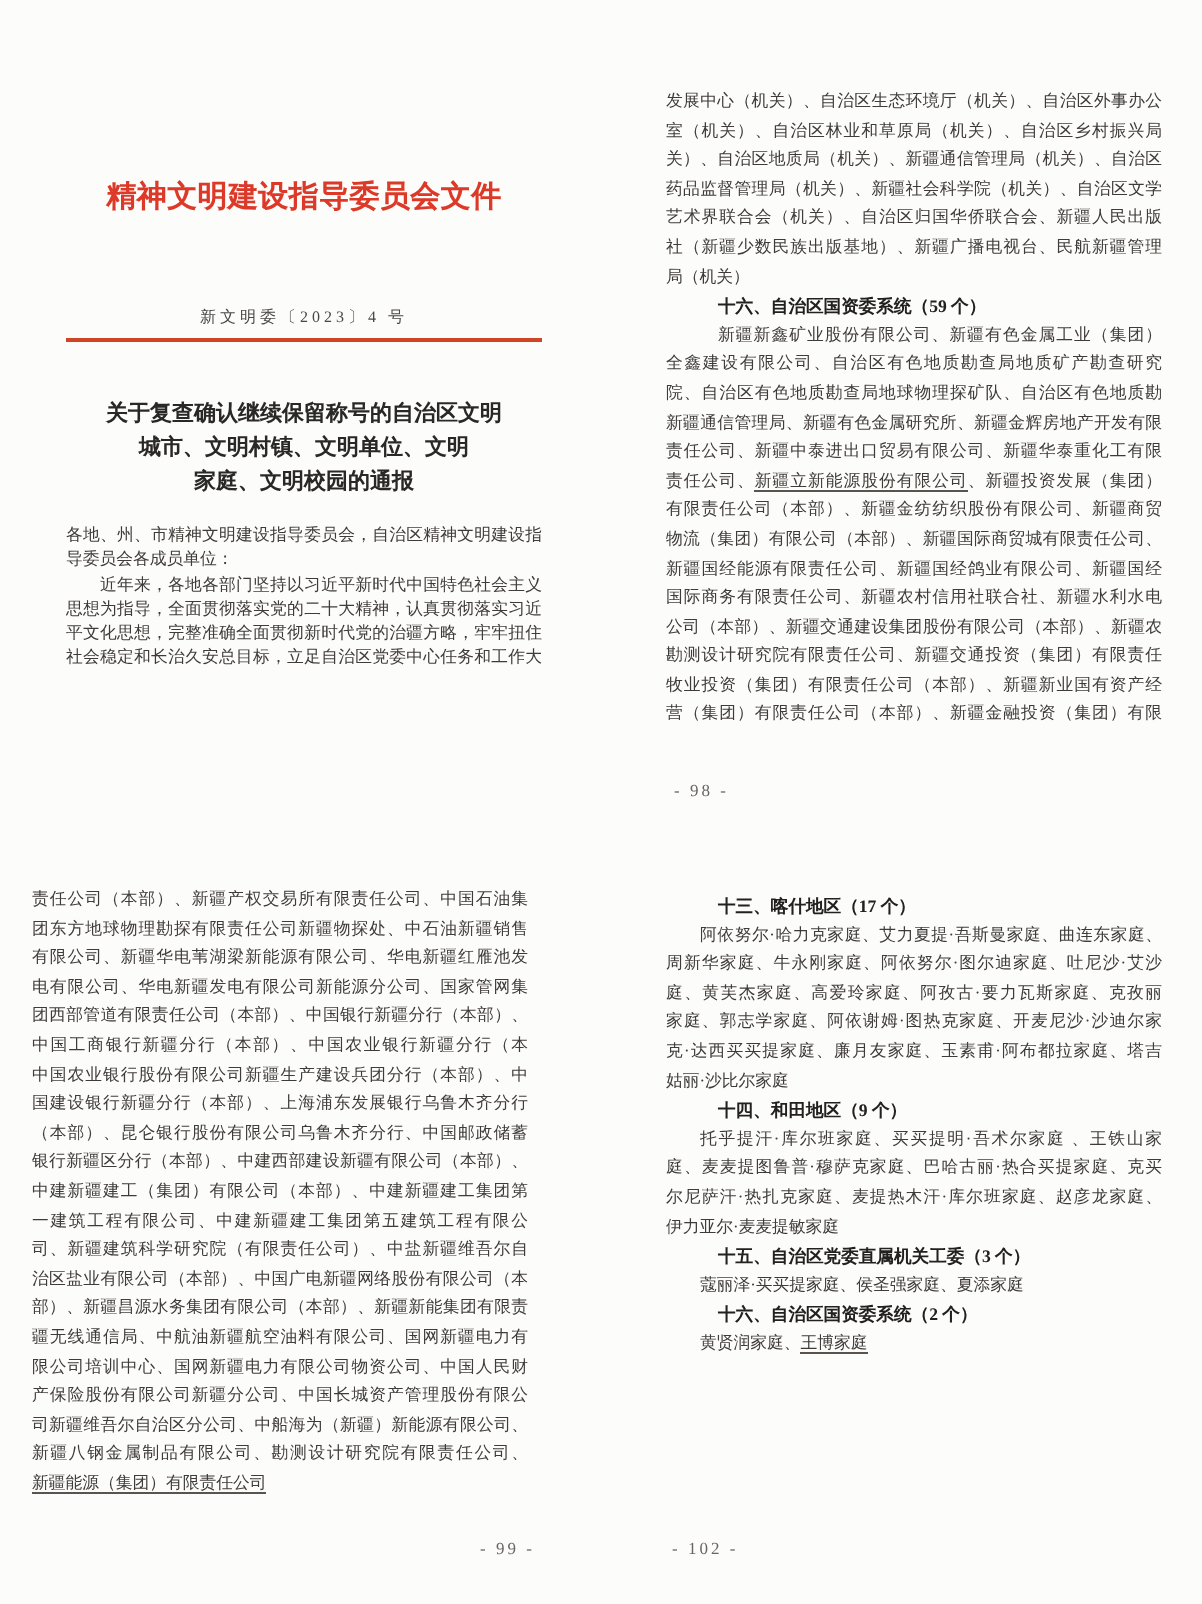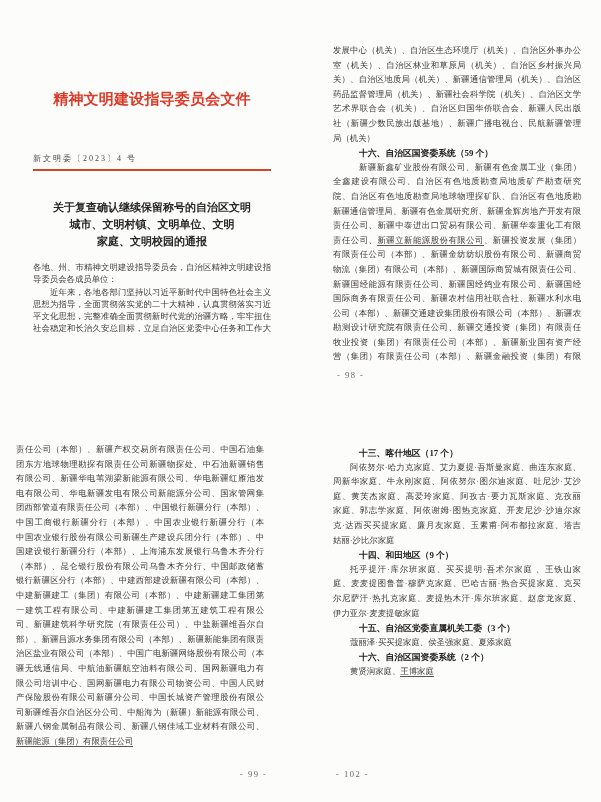--- a/index.html
+++ b/index.html
@@ -5,21 +5,21 @@
   html,body{margin:0;padding:0;background:#fcfcfa;}
   .canvas{position:relative;width:601px;height:802px;background:#fcfcfa;overflow:hidden;
           font-family:"Liberation Serif","DejaVu Serif",serif;color:#3f3b38;}
   .page{position:absolute;}
 
   
   .cover{left:33px;top:84px;width:238px;}
   .org-title{text-align:center;font-weight:700;color:#dc3928;}
   .org-1{margin-top:6px;font-size:18px;line-height:22px;letter-spacing:2px;}
   .org-2{margin-top:5px;font-size:15px;line-height:21px;letter-spacing:0.2px;}
-  .doc-number{margin-top:44px;font-size:8px;line-height:9px;
+  .doc-number{margin-top:44px;text-align:center;font-size:8px;line-height:9px;
               letter-spacing:2px;color:#4a4744;font-family:Liberation Serif, serif;}
   .red-rule{margin-top:6px;height:2px;background:#cf4526;}
   .subject{margin:28px 0 0;text-align:center;font-weight:700;color:#2a2826;
            font-size:11px;line-height:17px;}
   .cover-body{margin-top:12px;}
   .tline{font-size:8.4px;line-height:12.3px;height:12.3px;overflow:hidden;
          text-align:justify;text-align-last:justify;font-family:Liberation Mono, monospace;}
   .tline.short{text-align-last:left;}
   .tline.ind{text-indent:17px;}
 
@@ -30,21 +30,21 @@
   .line{font-size:8.4px;line-height:14.6px;height:14.6px;overflow:hidden;
         text-align:justify;text-align-last:justify;}
   .line.short{text-align-last:left;}
   .line.ind{text-indent:17px;}
   .line.ind-p{text-indent:26px;}
   .heading{font-weight:700;color:#23211f;font-size:8.8px;text-indent:26px;
            text-align:left;text-align-last:left;}
   .ul{border-bottom:1px solid #5a544f;padding-bottom:0.5px;}
   .pagenum{position:absolute;font-size:8.5px;line-height:10px;color:#6a6563;
            letter-spacing:1.5px;}
-  .pn98{left:337px;top:370px;}
+  .pn98{left:337px;top:390px;}
   .pn99{left:240px;top:769px;}
   .pn102{left:336px;top:769px;}
 </style>
 </head>
 <body>
 
 <div class="canvas">
 
   <section class="page cover">
     <div class="org-title org-2">精神文明建设指导委员会文件</div>
@@ -98,27 +98,27 @@
     <div class="line">电有限公司、华电新疆发电有限公司新能源分公司、国家管网集</div>
     <div class="line">团西部管道有限责任公司（本部）、中国银行新疆分行（本部）、</div>
     <div class="line">中国工商银行新疆分行（本部）、中国农业银行新疆分行（本部）、</div>
     <div class="line">中国农业银行股份有限公司新疆生产建设兵团分行（本部）、中</div>
     <div class="line">国建设银行新疆分行（本部）、上海浦东发展银行乌鲁木齐分行</div>
     <div class="line">（本部）、昆仑银行股份有限公司乌鲁木齐分行、中国邮政储蓄</div>
     <div class="line">银行新疆区分行（本部）、中建西部建设新疆有限公司（本部）、</div>
     <div class="line">中建新疆建工（集团）有限公司（本部）、中建新疆建工集团第</div>
     <div class="line">一建筑工程有限公司、中建新疆建工集团第五建筑工程有限公</div>
     <div class="line">司、新疆建筑科学研究院（有限责任公司）、中盐新疆维吾尔自</div>
+    <div class="line">治区盐业有限公司（本部）、中国广电新疆网络股份有限公司（本</div>
     <div class="line">部）、新疆昌源水务集团有限公司（本部）、新疆新能集团有限责</div>
-    <div class="line">治区盐业有限公司（本部）、中国广电新疆网络股份有限公司（本</div>
     <div class="line">疆无线通信局、中航油新疆航空油料有限公司、国网新疆电力有</div>
     <div class="line">限公司培训中心、国网新疆电力有限公司物资公司、中国人民财</div>
     <div class="line">产保险股份有限公司新疆分公司、中国长城资产管理股份有限公</div>
     <div class="line">司新疆维吾尔自治区分公司、中船海为（新疆）新能源有限公司、</div>
-    <div class="line">新疆八钢金属制品有限公司、新疆八钢佳域工业材料有限公司、</div>
+    <div class="line">新疆八钢金属制品有限公司、勘测设计研究院有限责任公司、</div>
     <div class="line short"><span class="ul">新疆能源（集团）有限责任公司</span></div>
   </section>
   <div class="pagenum pn99">- 99 -</div>
 
   <section class="page p102">
     <div class="line heading">十三、喀什地区（17 个）</div>
     <div class="line ind">阿依努尔·哈力克家庭、艾力夏提·吾斯曼家庭、曲连东家庭、</div>
     <div class="line">周新华家庭、牛永刚家庭、阿依努尔·图尔迪家庭、吐尼沙·艾沙</div>
     <div class="line">庭、黄芙杰家庭、高爱玲家庭、阿孜古·要力瓦斯家庭、克孜丽</div>
     <div class="line">家庭、郭志学家庭、阿依谢姆·图热克家庭、开麦尼沙·沙迪尔家</div>

